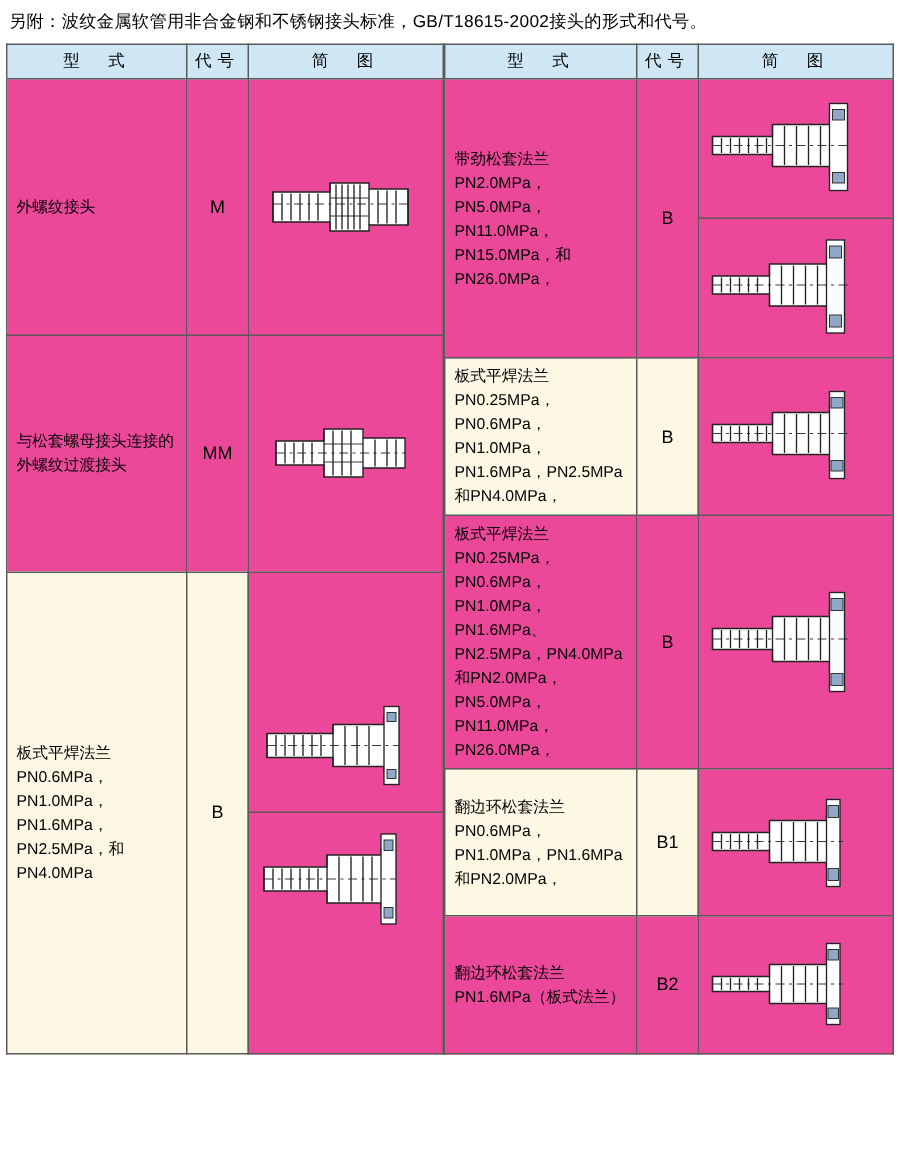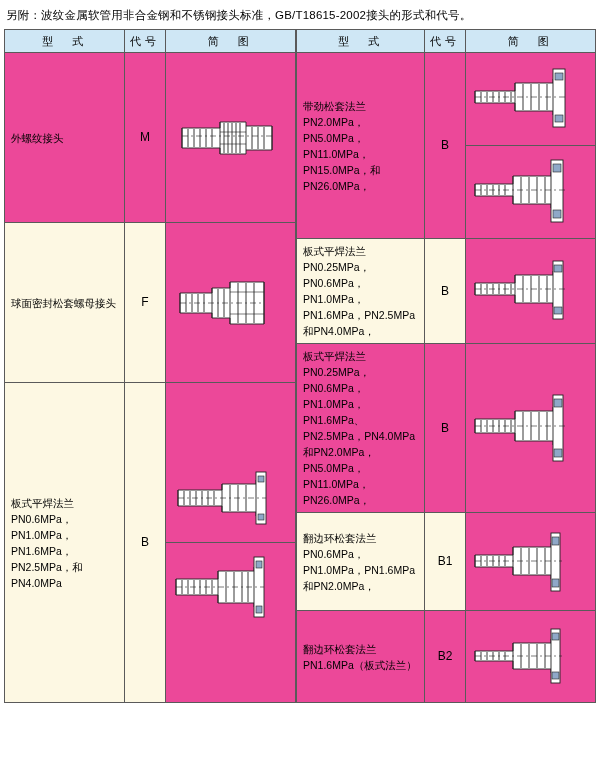--- a/index.html
+++ b/index.html
@@ -120,41 +120,40 @@
                 <path d="M78 34 L78 58"></path>
                 <path d="M84 35 L84 57 M90 35 L90 57 M96 35 L96 57"></path>
                 <path d="M104 34 L104 58"></path>
                 <path d="M14 44 L104 44" stroke-dasharray="6 3 2 3" stroke-width="0.6"></path>
                 <path d="M52 40 L78 40 M52 52 L78 52" stroke-width="0.6"></path>
               </g>
             </svg>
           </td>
         </tr>
 
-        <tr style="height:90px">
-          <td class="cell-type bg-yellow">球面密封松套螺母接头</td>
-          <td class="cell-code bg-yellow">F</td>
-          <td class="fig bg-white">
-            <svg width="124" height="86" viewBox="0 0 124 86">
-              <g fill="none" stroke="#222" stroke-width="0.9">
-                <path d="M12 33 L44 33 L44 28 L62 28 L62 22 L96 22 L96 64 L62 64 L62 58 L44 58 L44 53 L12 53 Z" fill="#fff"></path>
-                <path d="M12 33 L12 53"></path>
-                <path d="M18 34 L18 52 M24 34 L24 52 M30 34 L30 52 M36 34 L36 52"></path>
-                <path d="M44 28 L44 58"></path>
-                <path d="M50 29 L50 57 M56 29 L56 57"></path>
-                <path d="M62 22 L62 64"></path>
-                <path d="M70 23 L70 63 M78 23 L78 63 M86 23 L86 63"></path>
-                <path d="M96 22 L96 64"></path>
-                <path d="M12 43 L96 43" stroke-dasharray="6 3 2 3" stroke-width="0.6"></path>
-                <path d="M62 32 L96 32 M62 54 L96 54" stroke-width="0.6"></path>
-              </g>
-            </svg>
-          </td>
-        </tr>
-
+
+        <tr style="height:88px">
+          <td class="cell-type bg-white">与松套螺母接头连接的外螺纹过渡接头</td>
+          <td class="cell-code bg-white">MM</td>
+          <td class="fig bg-white">
+            <svg width="124" height="84" viewBox="0 0 124 84">
+              <g fill="none" stroke="#222" stroke-width="0.9">
+                <path d="M16 34 L48 34 L48 26 L74 26 L74 32 L102 32 L102 52 L74 52 L74 58 L48 58 L48 50 L16 50 Z" fill="#fff"></path>
+                <path d="M16 34 L16 50"></path>
+                <path d="M22 35 L22 49 M28 35 L28 49 M34 35 L34 49 M40 35 L40 49"></path>
+                <path d="M48 26 L48 58"></path>
+                <path d="M54 27 L54 57 M60 27 L60 57 M66 27 L66 57"></path>
+                <path d="M74 32 L74 52"></path>
+                <path d="M82 33 L82 51 M90 33 L90 51 M96 33 L96 51"></path>
+                <path d="M16 42 L102 42" stroke-dasharray="6 3 2 3" stroke-width="0.6"></path>
+                <path d="M48 36 L74 36 M48 48 L74 48" stroke-width="0.6"></path>
+              </g>
+            </svg>
+          </td>
+        </tr>
 
 
 
         <tr style="height:180px">
           <td class="cell-type bg-yellow" style="white-space:pre-line">板式平焊法兰
 PN0.6MPa，PN1.0MPa，PN1.6MPa，PN2.5MPa，和PN4.0MPa</td>
           <td class="cell-code bg-yellow">B</td>
           <td class="fig bg-white" style="padding:0">
             <div style="border-bottom:1px solid #5a5a5a;">
               <svg width="124" height="88" viewBox="0 0 124 88">

